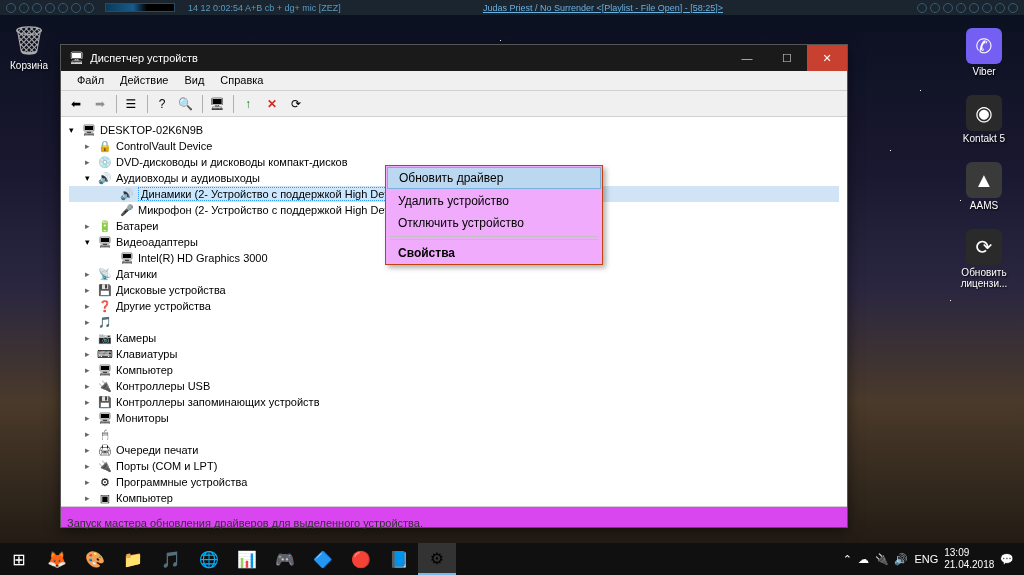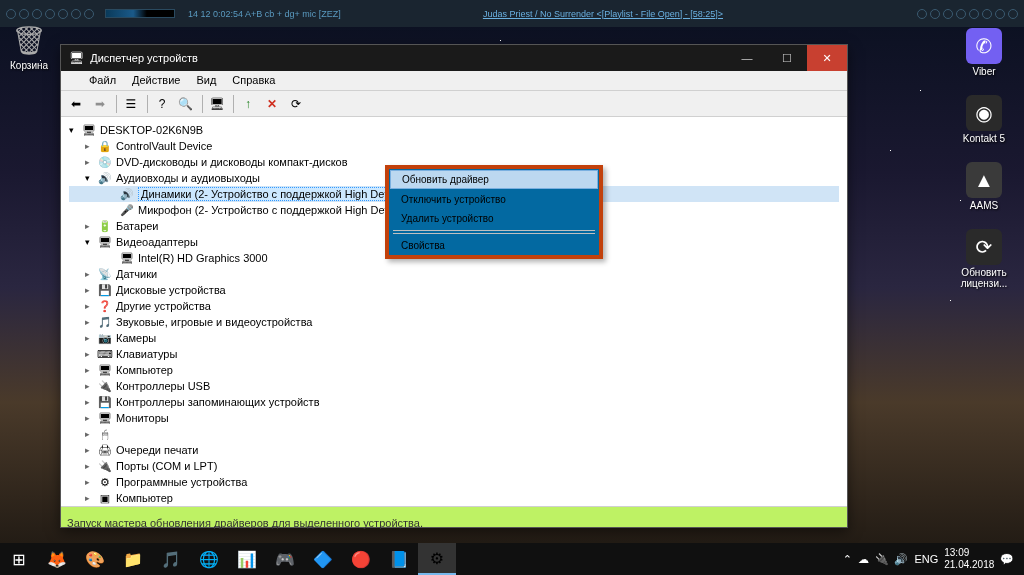--- a/index.html
+++ b/index.html
@@ -5,21 +5,21 @@
 * { margin: 0; padding: 0; box-sizing: border-box; font-family: "Segoe UI", Tahoma, sans-serif; }
 body {
   width: 1024px; height: 575px;
   background: linear-gradient(to bottom, #0a1020 0%, #1a1830 30%, #2a2640 50%, #4a3a2a 70%, #1a1510 100%);
   position: relative; overflow: hidden;
 }
 .star { position: absolute; width: 1px; height: 1px; background: #fff; }
 
 
 .winamp {
-  position: absolute; top: 0; left: 0; width: 1024px; height: 27px;
+  position: absolute; top: 0; left: 0; width: 1024px; height: 15px;
   background: #1a2530; display: flex; align-items: center; font-size: 9px; color: #4a8ab0;
 }
 .winamp-ctrl { display: flex; gap: 3px; padding: 0 6px; }
 .wc { width: 10px; height: 10px; border: 1px solid #3a5a70; border-radius: 50%; display: flex; align-items: center; justify-content: center; }
 .winamp-eq { width: 70px; height: 9px; background: linear-gradient(to right, #0a3a5a 0%, #1a5a8a 40%, #000 60%); border: 1px solid #2a4a60; margin: 0 5px; }
 .winamp-txt { color: #5a9ac0; margin-left: 8px; }
 .winamp-title { color: #6ab0e0; margin-left: auto; margin-right: 180px; text-decoration: underline; }
 
 
 .desk-icons { position: absolute; right: 10px; top: 28px; width: 60px; }
@@ -34,45 +34,45 @@
   position: absolute; left: 60px; top: 44px; width: 788px; height: 484px;
   background: #fff; border: 1px solid #555; box-shadow: 0 4px 12px rgba(0,0,0,0.5);
 }
 .dm-titlebar { height: 26px; background: #1a1a1a; display: flex; align-items: center; color: #fff; font-size: 11px; padding-left: 8px; }
 .dm-titlebar .ti { margin-right: 6px; font-size: 12px; }
 .dm-winbtns { margin-left: auto; display: flex; }
 .dm-winbtn { width: 40px; height: 26px; display: flex; align-items: center; justify-content: center; font-size: 11px; cursor: pointer; }
 .dm-close { background: #c84030; color: #fff; }
 .dm-min, .dm-max { color: #ccc; }
 
-.dm-menubar { height: 20px; background: #f0f0f0; border-bottom: 1px solid #d0d0d0; display: flex; font-size: 11px; padding-left: 20px; }
+.dm-menubar { height: 20px; background: #f0f0f0; border-bottom: 1px solid #d0d0d0; display: flex; font-size: 11px; padding-left: 8px; }
 .dm-menuitem { padding: 3px 8px; cursor: pointer; }
 
 .dm-toolbar { height: 26px; background: #f0f0f0; border-bottom: 1px solid #d0d0d0; display: flex; align-items: center; padding-left: 4px; gap: 0; }
 .tb-btn { width: 22px; height: 22px; display: flex; align-items: center; justify-content: center; cursor: pointer; font-size: 12px; margin-right: 2px; }
 .tb-sep { width: 1px; height: 18px; background: #b0b0b0; margin: 0 3px; }
 .tb-red { color: #d03020; font-weight: bold; }
 .tb-green { color: #208020; font-weight: bold; }
 
 .dm-tree { position: absolute; left: 2px; top: 73px; right: 2px; bottom: 20px; overflow: auto; font-size: 11px; padding: 4px 6px; }
 .tree-row { display: flex; align-items: center; height: 16px; cursor: pointer; white-space: nowrap; }
 .indent1 { padding-left: 16px; } .indent2 { padding-left: 38px; }
 .tree-arrow { width: 12px; font-size: 9px; color: #666; display: inline-block; }
 .tree-arrow.open { color: #000; }
 .tree-icon { width: 16px; height: 14px; display: inline-flex; align-items: center; justify-content: center; font-size: 11px; margin-right: 3px; }
 .tree-row.selected { background: #d0e4f6; }
 .tree-row.selected .tree-label { background: #cce8ff; border: 1px dotted #3399ff; padding: 0 2px; }
 
-.dm-status { position: absolute; left: 0; bottom: 0; right: 0; height: 18px; border-top: 1px solid #d0d0d0; background: #bef264; font-size: 11px; padding: 10px 6px; color: #333; }
+.dm-status { position: absolute; left: 0; bottom: 0; right: 0; height: 18px; border-top: 1px solid #d0d0d0; background: #d946ef; font-size: 11px; padding: 10px 6px; color: #333; }
 
 
 .ctx {
   position: absolute; left: 385px; top: 165px; width: 218px;
-  background: #0369a1; border: 4px solid #c2410c; box-shadow: 3px 3px 5px rgba(0,0,0,0.3);
-  font-size: 10px; z-index: 50;
+  background: #f0abfc; border: 1px solid #c2410c; box-shadow: 3px 3px 5px rgba(0,0,0,0.3);
+  font-size: 12px; z-index: 50;
 }
 .ctx-item { padding: 4px 12px; cursor: pointer; }
 .ctx-item.highlight { background: #bcd8f0; border: 1px solid #7ab0e0; margin: 1px; padding: 3px 11px; }
 .ctx-sep { height: 1px; background: #c0c0c0; margin: 2px 4px; }
 
 
 .taskbar {
   position: absolute; bottom: 0; left: 0; width: 1024px; height: 32px;
   background: #101010; display: flex; align-items: center;
 }
@@ -230,21 +230,20 @@
         <span class="tree-label">Дисковые устройства</span>
       </div>
       <div class="tree-row indent1">
         <span class="tree-arrow ">▸</span>
         <span class="tree-icon">❓</span>
         <span class="tree-label">Другие устройства</span>
       </div>
       <div class="tree-row indent1">
         <span class="tree-arrow ">▸</span>
         <span class="tree-icon">🎵</span>
-        <span class="tree-label">Звуковые, игровые и видеоустройства</span>
       </div>
       <div class="tree-row indent1">
         <span class="tree-arrow ">▸</span>
         <span class="tree-icon">📷</span>
         <span class="tree-label">Камеры</span>
       </div>
       <div class="tree-row indent1">
         <span class="tree-arrow ">▸</span>
         <span class="tree-icon">⌨</span>
         <span class="tree-label">Клавиатуры</span>
@@ -293,25 +292,25 @@
         <span class="tree-icon">▣</span>
         <span class="tree-label">Компьютер</span>
       </div>
       <div class="tree-row indent1"></div>
     </div>
   <div class="dm-status">Запуск мастера обновления драйверов для выделенного устройства.</div>
 </div>
 
 <div class="ctx" id="ctx">
     <div class="ctx-item highlight">Обновить драйвер</div>
+    <div class="ctx-item">Удалить устройство</div>
     <div class="ctx-item">Отключить устройство</div>
-    <div class="ctx-item">Удалить устройство</div>
     <div class="ctx-sep"></div>
     <div class="ctx-sep"></div>
-    <div class="ctx-item" style="font-weight: normal;">Свойства</div>
+    <div class="ctx-item" style="font-weight: bold;">Свойства</div>
   </div>
 
 <div class="taskbar">
   <div class="tb-start">⊞</div>
   <div id="tb-apps" style="display:flex">
       <div class="tb-item">🦊</div>
       <div class="tb-item">🎨</div>
       <div class="tb-item">📁</div>
       <div class="tb-item">🎵</div>
       <div class="tb-item">🌐</div>

